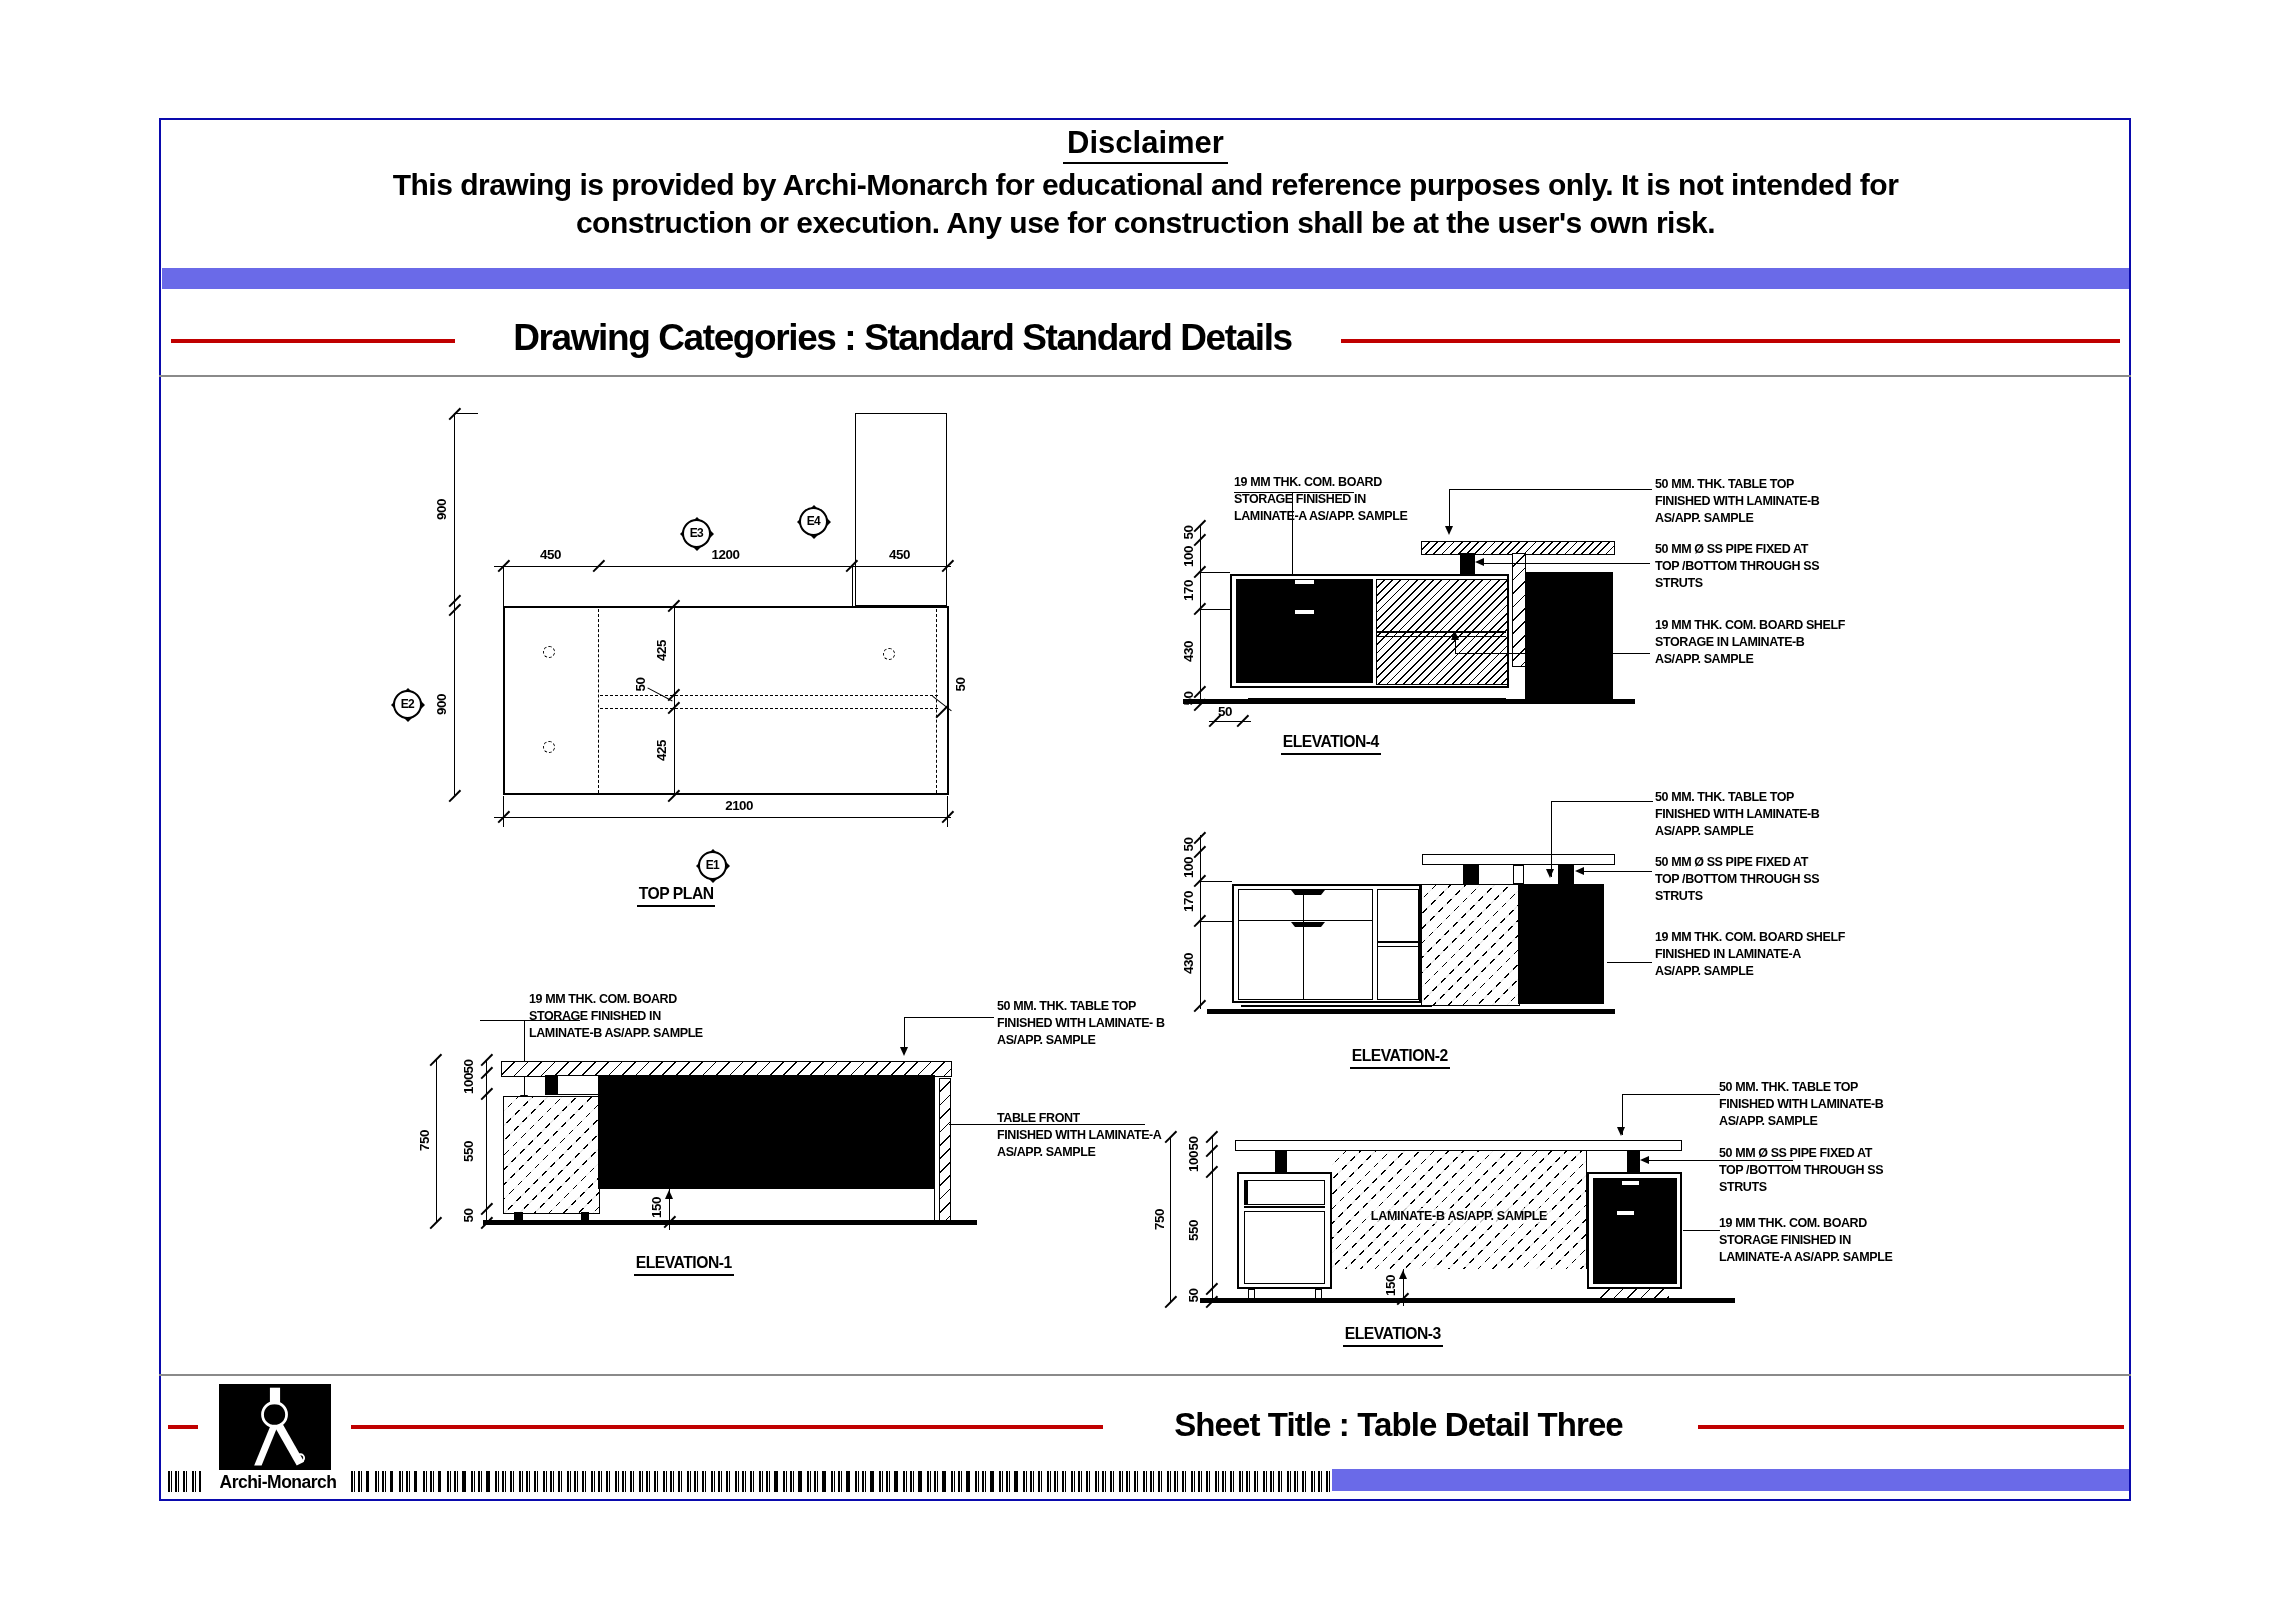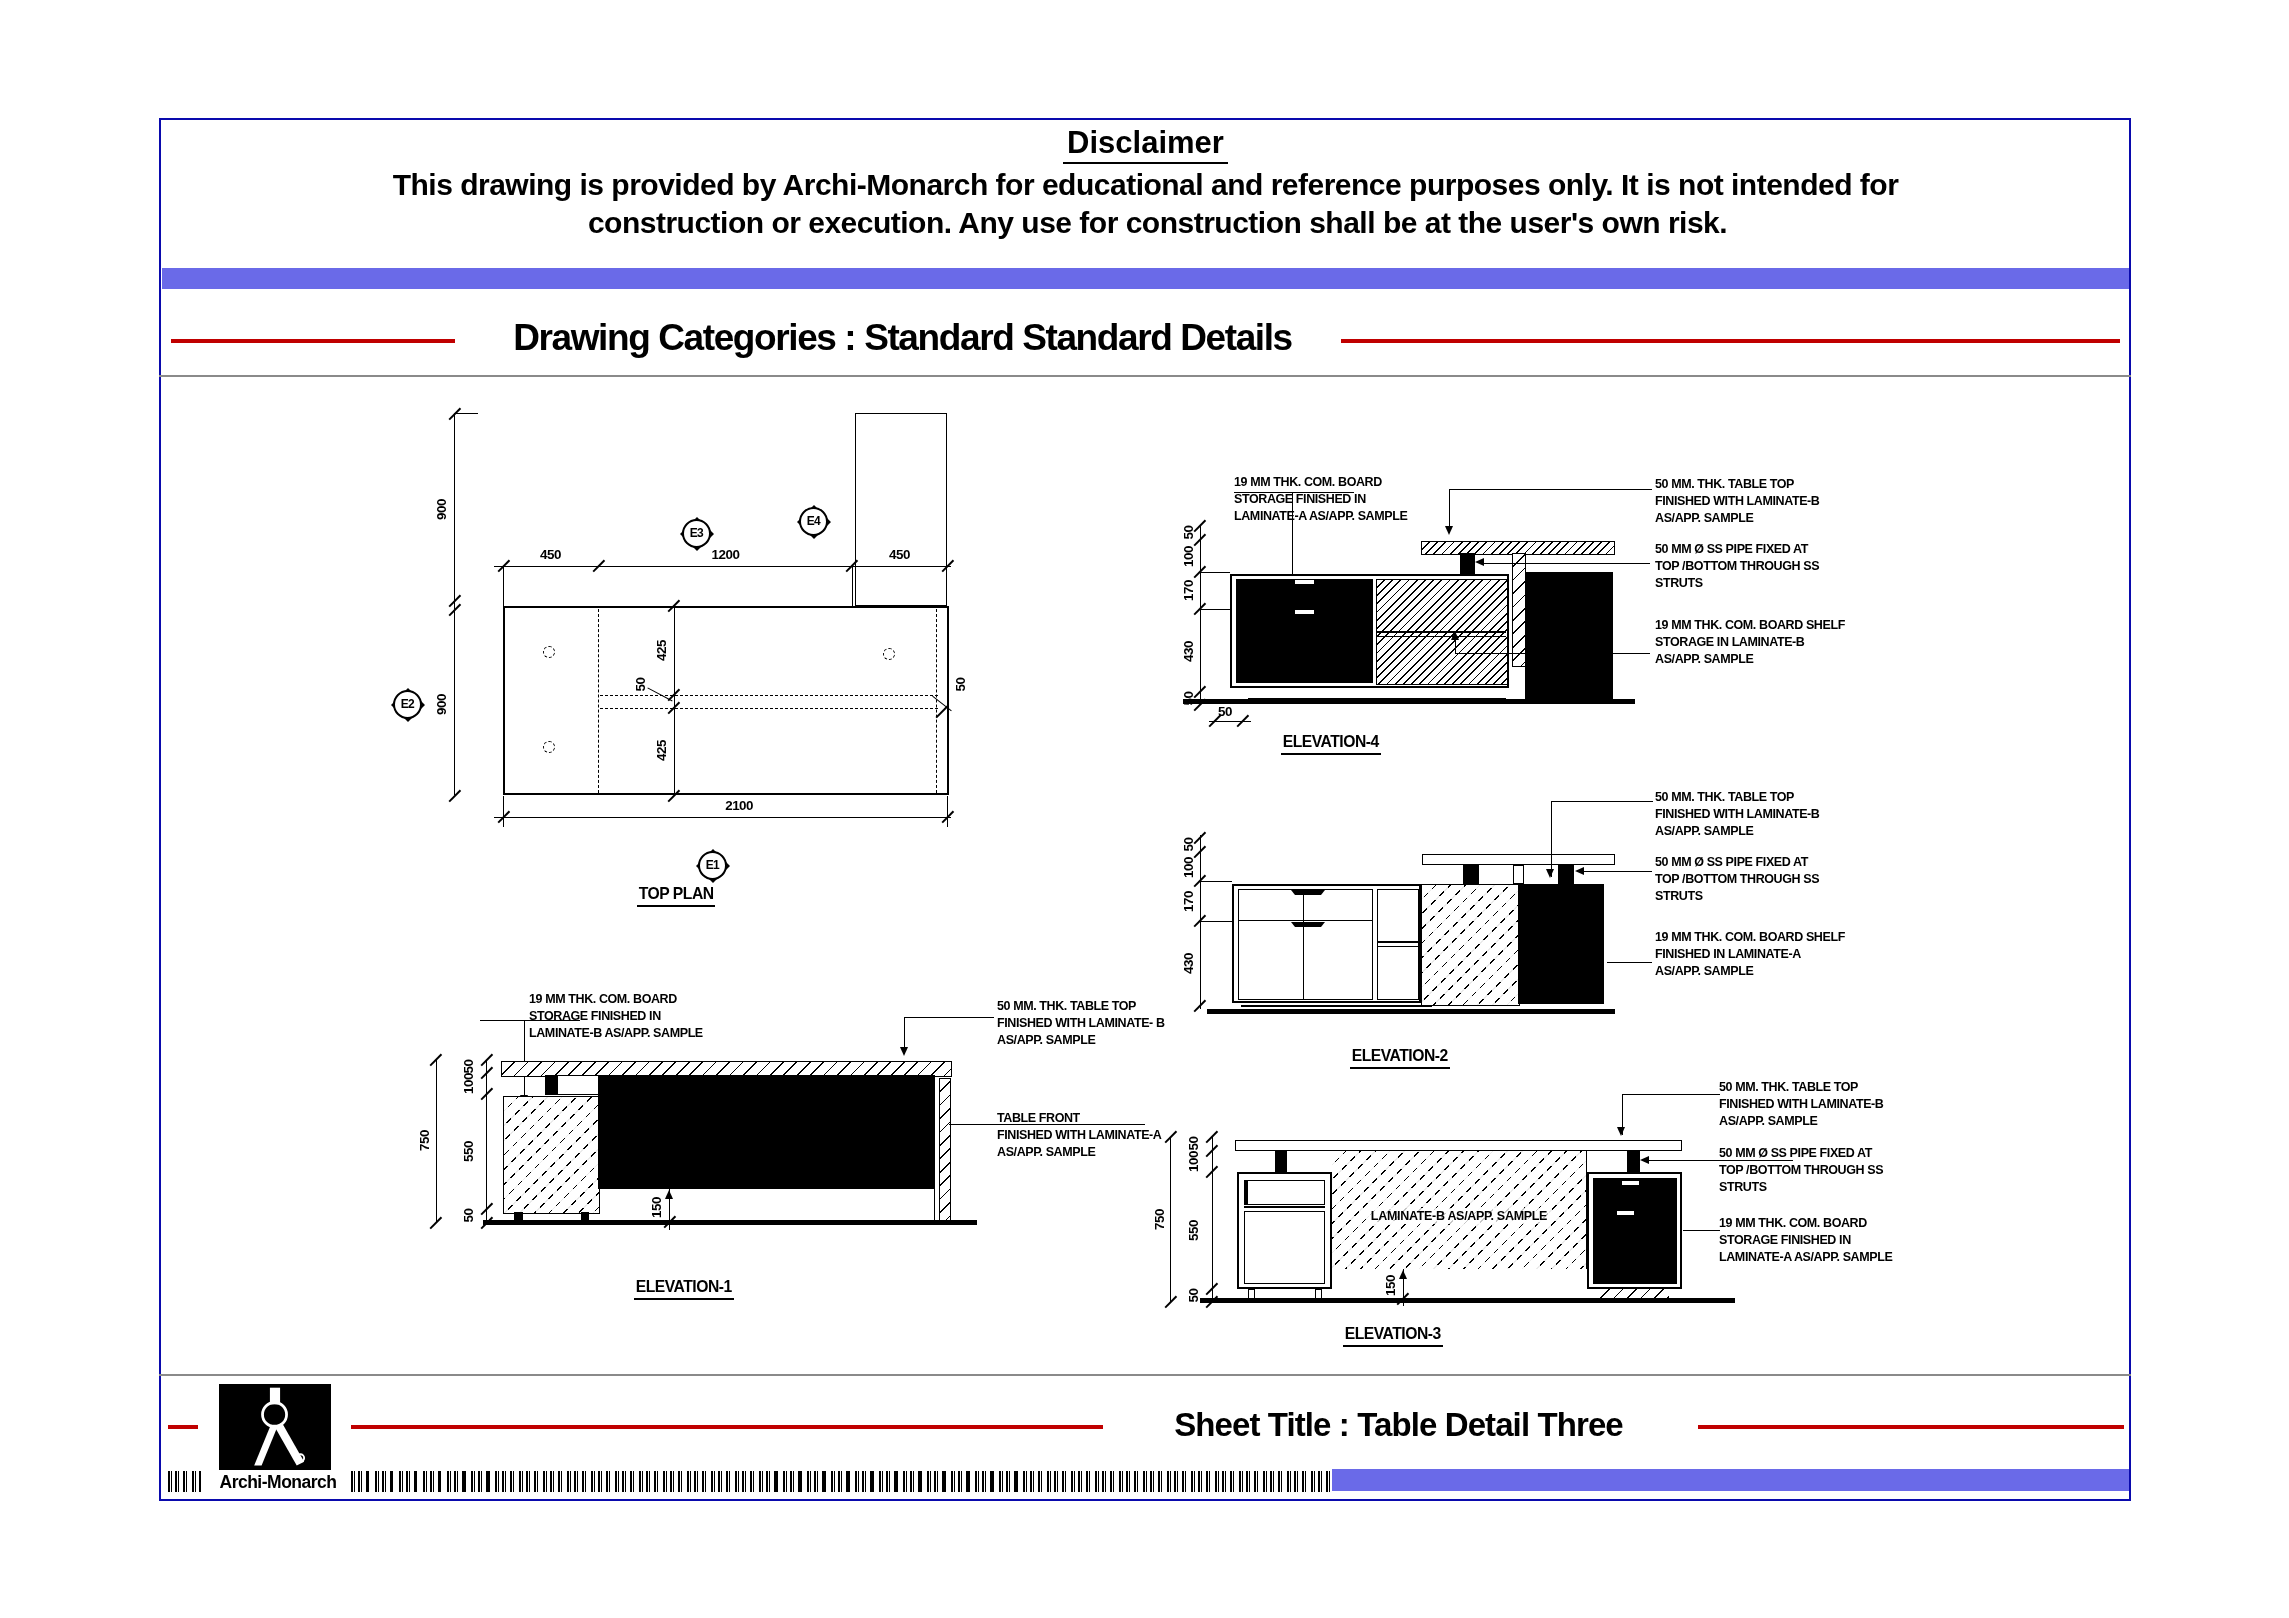--- a/index.html
+++ b/index.html
@@ -39,21 +39,21 @@
 </head>
 <body>
 
 <div class="abs" style="left:159px;top:118px;width:1972px;height:1383px;border:2.8px solid #0a0aad;box-sizing:border-box;"></div>
 
 <div class="abs" style="left:162px;top:126px;width:1967px;text-align:center;">
   <div style="font:bold 31px/1.1 'Liberation Sans',sans-serif;">
     <span style="border-bottom:2.8px solid #000;padding:0 3.7px 1.8px 3.7px;">Disclaimer</span>
   </div>
   <div class="abs" style="left:0;top:41px;width:1967px;font:bold 30px/1.2 'Liberation Sans',sans-serif;letter-spacing:-0.5px;">This drawing is provided by Archi-Monarch for educational and reference purposes only. It is not intended for</div>
-  <div class="abs" style="left:0;top:79px;width:1967px;font:bold 30px/1.2 'Liberation Sans',sans-serif;letter-spacing:-0.5px;padding-left:12px;">construction or execution. Any use for construction shall be at the user's own risk.</div>
+  <div class="abs" style="left:0;top:79px;width:1967px;font:bold 30px/1.2 'Liberation Sans',sans-serif;letter-spacing:-0.5px;">construction or execution. Any use for construction shall be at the user's own risk.</div>
 </div>
 <div class="abs" style="left:162px;top:268px;width:1967px;height:21px;background:#6a6ae8;"></div>
 
 <div class="redln" style="left:171px;top:339px;width:284px;"></div>
 <div class="abs" style="left:467px;top:319px;width:871px;text-align:center;font:bold 37px/1 'Liberation Sans',sans-serif;letter-spacing:-1.4px;">Drawing Categories : Standard Standard Details</div>
 <div class="redln" style="left:1341px;top:339px;width:779px;"></div>
 <div class="grayln" style="left:159px;top:375px;width:1972px;"></div>
 
 <div class="box" style="left:855px;top:413px;width:92px;height:193px;"></div>
 <div class="box box3" style="left:503px;top:606px;width:446px;height:189px;"></div>
@@ -297,21 +297,21 @@
 <div class="hl thin" style="left:904px;top:1017px;width:90px;"></div>
 <div class="vl vthin" style="left:904px;top:1017px;height:37px;"></div>
 <div class="aD" style="left:900px;top:1047px;"></div>
 
 <div class="note" style="left:997px;top:1110px;">
   <div>TABLE FRONT</div>
   <div>FINISHED WITH LAMINATE-A</div>
   <div>AS/APP. SAMPLE</div>
 </div>
 <div class="hl thin" style="left:949px;top:1124px;width:196px;"></div>
-<div class="lbl" style="left:634px;top:1255px;width:148px;margin-top:24px;"><span>ELEVATION-1</span></div>
+<div class="lbl" style="left:634px;top:1255px;width:148px;"><span>ELEVATION-1</span></div>
 
 <div class="vl vthin" style="left:1170px;top:1137px;height:165px;"></div>
 <div class="tk" style="left:1163px;top:1136px;"></div>
 <div class="tk" style="left:1163px;top:1301px;"></div>
 <div class="dv" style="left:1139px;top:1213px;">750</div>
 <div class="vl vthin" style="left:1212px;top:1137px;height:165px;"></div>
 <div class="tk" style="left:1204px;top:1136px;"></div>
 <div class="tk" style="left:1204px;top:1150px;"></div>
 <div class="tk" style="left:1204px;top:1171px;"></div>
 <div class="tk" style="left:1204px;top:1288px;"></div>

